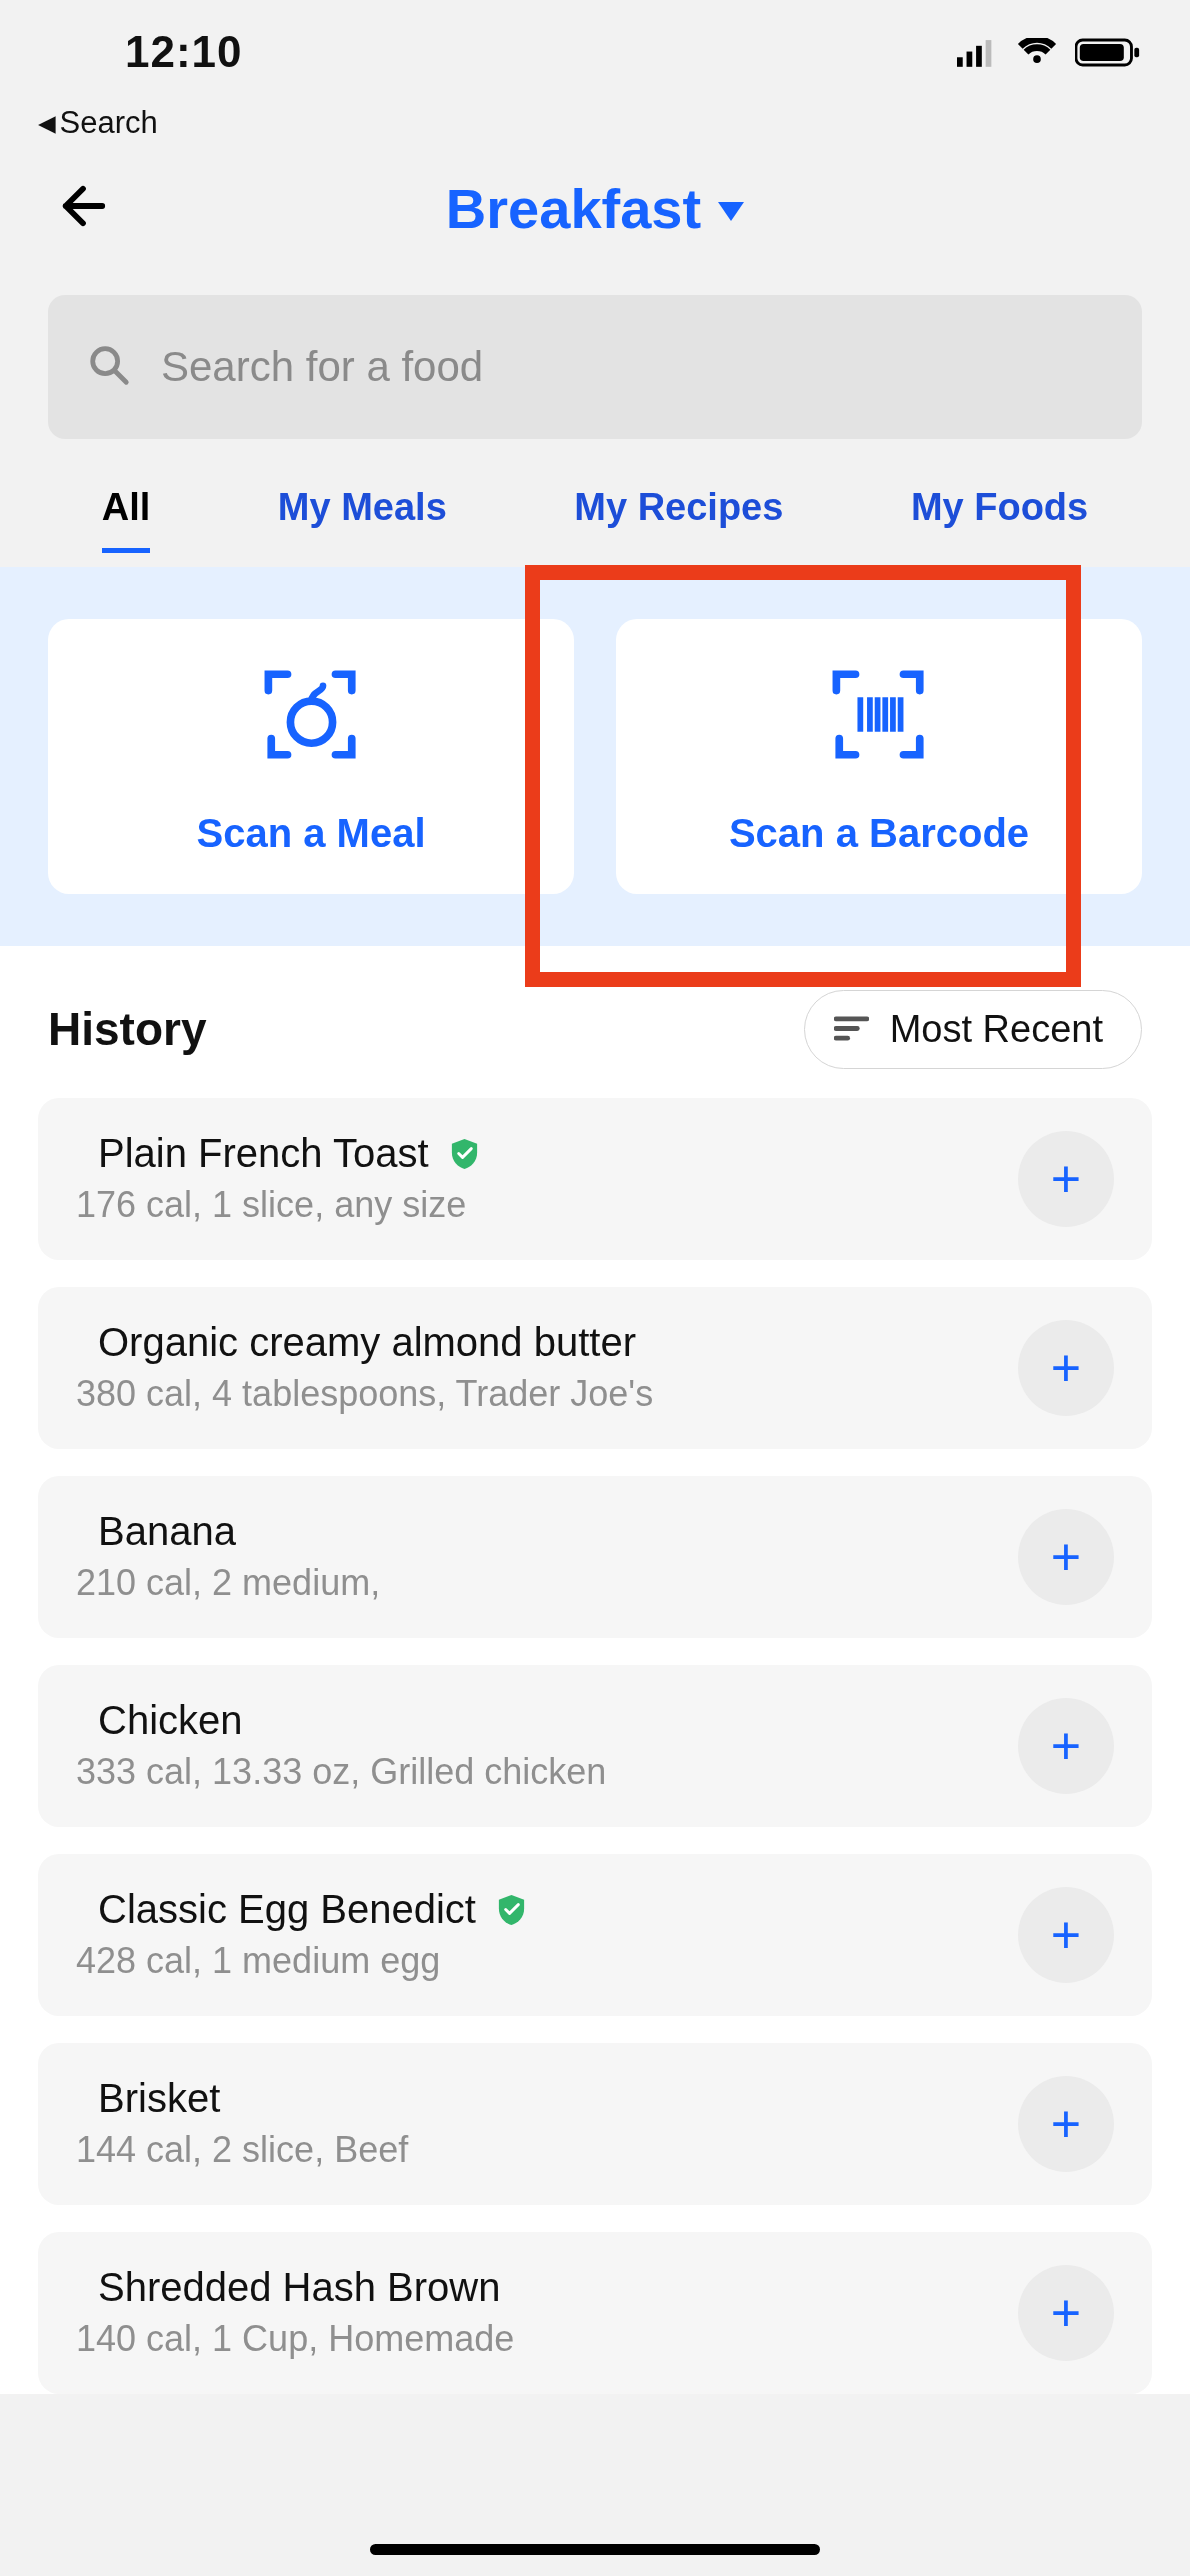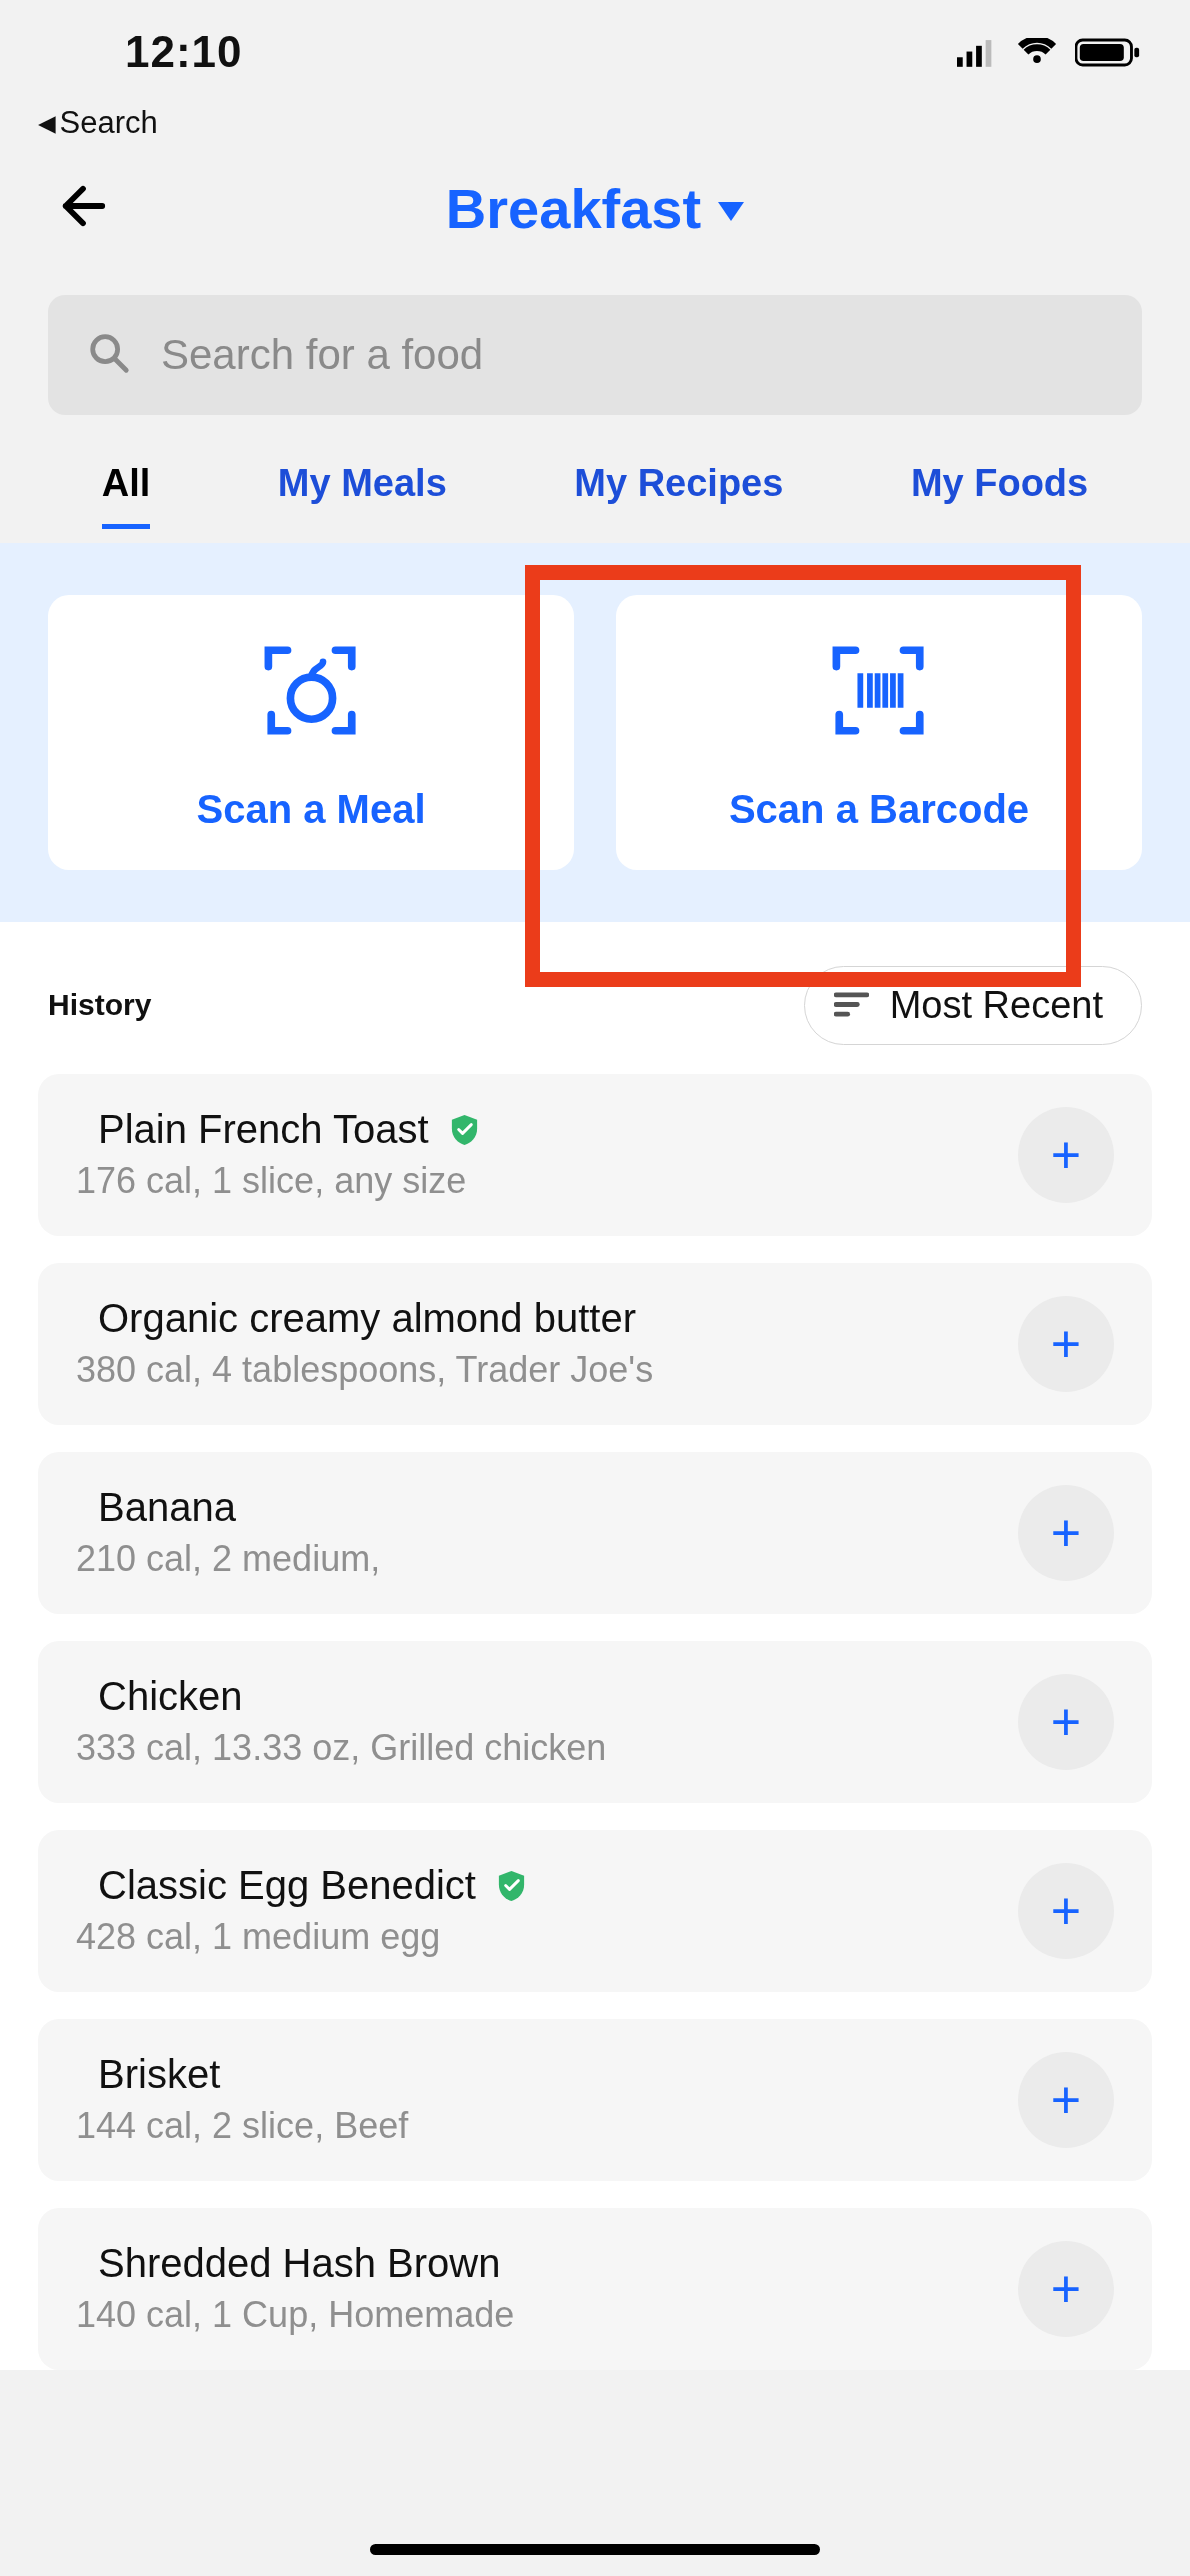--- a/index.html
+++ b/index.html
@@ -7,32 +7,32 @@
   .statusbar { height:105px; display:flex; align-items:flex-start; justify-content:space-between; padding:27px 48px 0 48px; }
   .statusbar-time { font-size:44px; font-weight:700; letter-spacing:1px; padding-left:77px;}
   .statusbar-icons { display:flex; align-items:center; gap:17px; padding-top:9.6px;}
   .back-app { padding:0 0 9.6px 38px; font-size:31px; display:flex; align-items:center; gap:3.8px; font-weight:500;}
   .back-app .tri { font-size:23px; }
   .nav { height:115px; display:flex; align-items:center; justify-content:center; position:relative; }
   .nav-back { position:absolute; left:58px; top:50%; transform:translateY(-50%); }
   .nav-title { font-size:56px; font-weight:800; color:#1763ff; display:flex; align-items:center; gap:17px;}
   .nav-title .caret { width:0; height:0; border-left:13.4px solid transparent; border-right:13.4px solid transparent; border-top:19px solid #1763ff; margin-top:7.7px;}
   .search-wrap { padding:29px 48px 19px 48px; }
-  .search { background:#e3e3e3; border-radius:17px; height:120px; display:flex; align-items:center; padding:0 38px; gap:29px;}
+  .search { background:#e3e3e3; border-radius:17px; height:144px; display:flex; align-items:center; padding:0 38px; gap:29px;}
   .search input { flex:1; border:none; background:transparent; font-size:42px; color:#111; outline:none;}
   .search input::placeholder { color:#8a8a8a; }
   .tabs { display:flex; justify-content:space-around; align-items:center; padding:9.6px 38px 0 38px; }
   .tab { font-size:38px; font-weight:600; color:#1d4ed8; padding:19px 0; border-bottom:5.8px solid transparent; }
   .tab.active { color:#000; font-weight:800; border-bottom:5.8px solid #1763ff; }
   .scan-band { background:#e5f0ff; padding:52px 48px; display:flex; gap:42px; position:relative; margin-top:13.4px;}
   .scan-card { flex:1; background:#fff; border-radius:21px; padding:38px 19px 38px 19px; display:flex; flex-direction:column; align-items:center; justify-content:center; gap:35px;}
   .scan-label { font-size:40px; font-weight:600; color:#1763ff; }
   .highlight-box { position:absolute; border:15.3px solid #eb3c1a; }
   .section-head { display:flex; align-items:center; justify-content:space-between; padding:44px 48px 29px 48px; background:#fff;}
-  .section-title { font-size:30px; font-weight:800; }
+  .section-title { font-size:46px; font-weight:800; }
   .sort-pill { border:1.9px solid #d5d5d5; border-radius:46px; padding:17px 38px 17px 29px; display:flex; align-items:center; gap:21px; font-size:38px;}
   .history-list { background:#fff; padding:0 38px; }
   .item { background:#f6f6f6; border-radius:21px; padding:33px 38px; display:flex; align-items:center; justify-content:space-between; margin-bottom:27px;}
   .item-left { display:flex; flex-direction:column; gap:7.7px; }
   .item-title-row { display:flex; align-items:center; gap:19px;margin-left:22px;}
   .item-title { font-size:40px; font-weight:500; color:#111;}
   .item-sub { font-size:36px; color:#8f8f8f; }
   .add-btn { width:96px; height:96px; border-radius:50%; background:#ebebeb; display:flex; align-items:center; justify-content:center;}
   .plus { font-size:52px; color:#1763ff; font-weight:400;}
   .shield-badge { width:33px; height:33px; }

